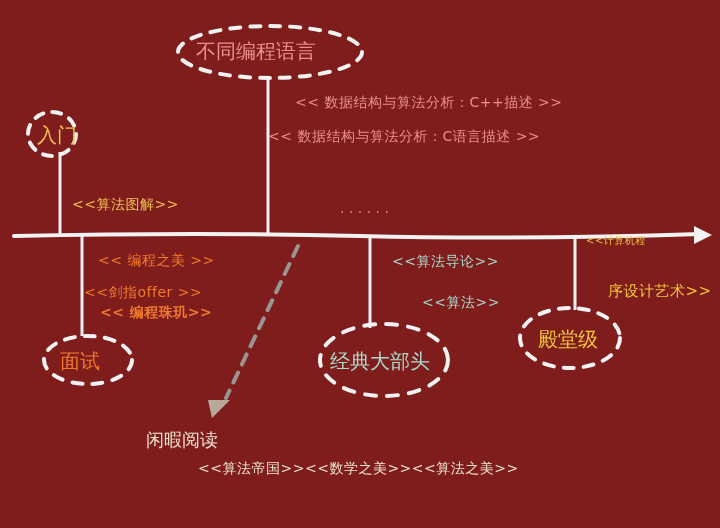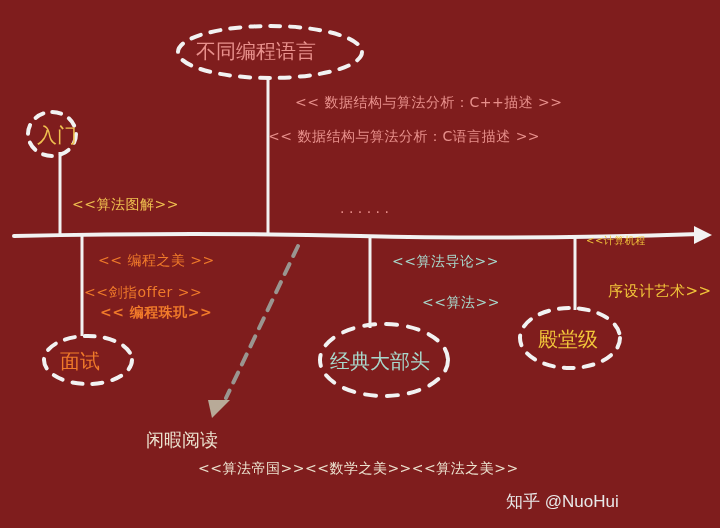--- a/index.html
+++ b/index.html
@@ -61,14 +61,13 @@
   <div class="t teal book" style="left:402px; top:294px;margin-left:20px;">&lt;&lt;算法&gt;&gt;</div>
   <div class="t teal bubble-label" style="left:330px; top:348px;">经典大部头</div>
 
   <div class="t yellow book" style="left:586px; top:234px; font-size:10px;">&lt;&lt;计算机程</div>
   <div class="t yellow book" style="left:608px; top:282px; font-size:15px;">序设计艺术&gt;&gt;</div>
   <div class="t yellow bubble-label" style="left:538px; top:326px;">殿堂级</div>
 
   <div class="t cream" style="left:146px; top:428px; font-size:18px;">闲暇阅读</div>
   <div class="t cream book" style="left:198px; top:460px; font-size:14px;">&lt;&lt;算法帝国&gt;&gt;&lt;&lt;数学之美&gt;&gt;&lt;&lt;算法之美&gt;&gt;</div>
 
-  <div class="t watermark" style="left:506px; top:490px;">知乎 @NuoHui</div>
 </div>
 
 </body></html>

